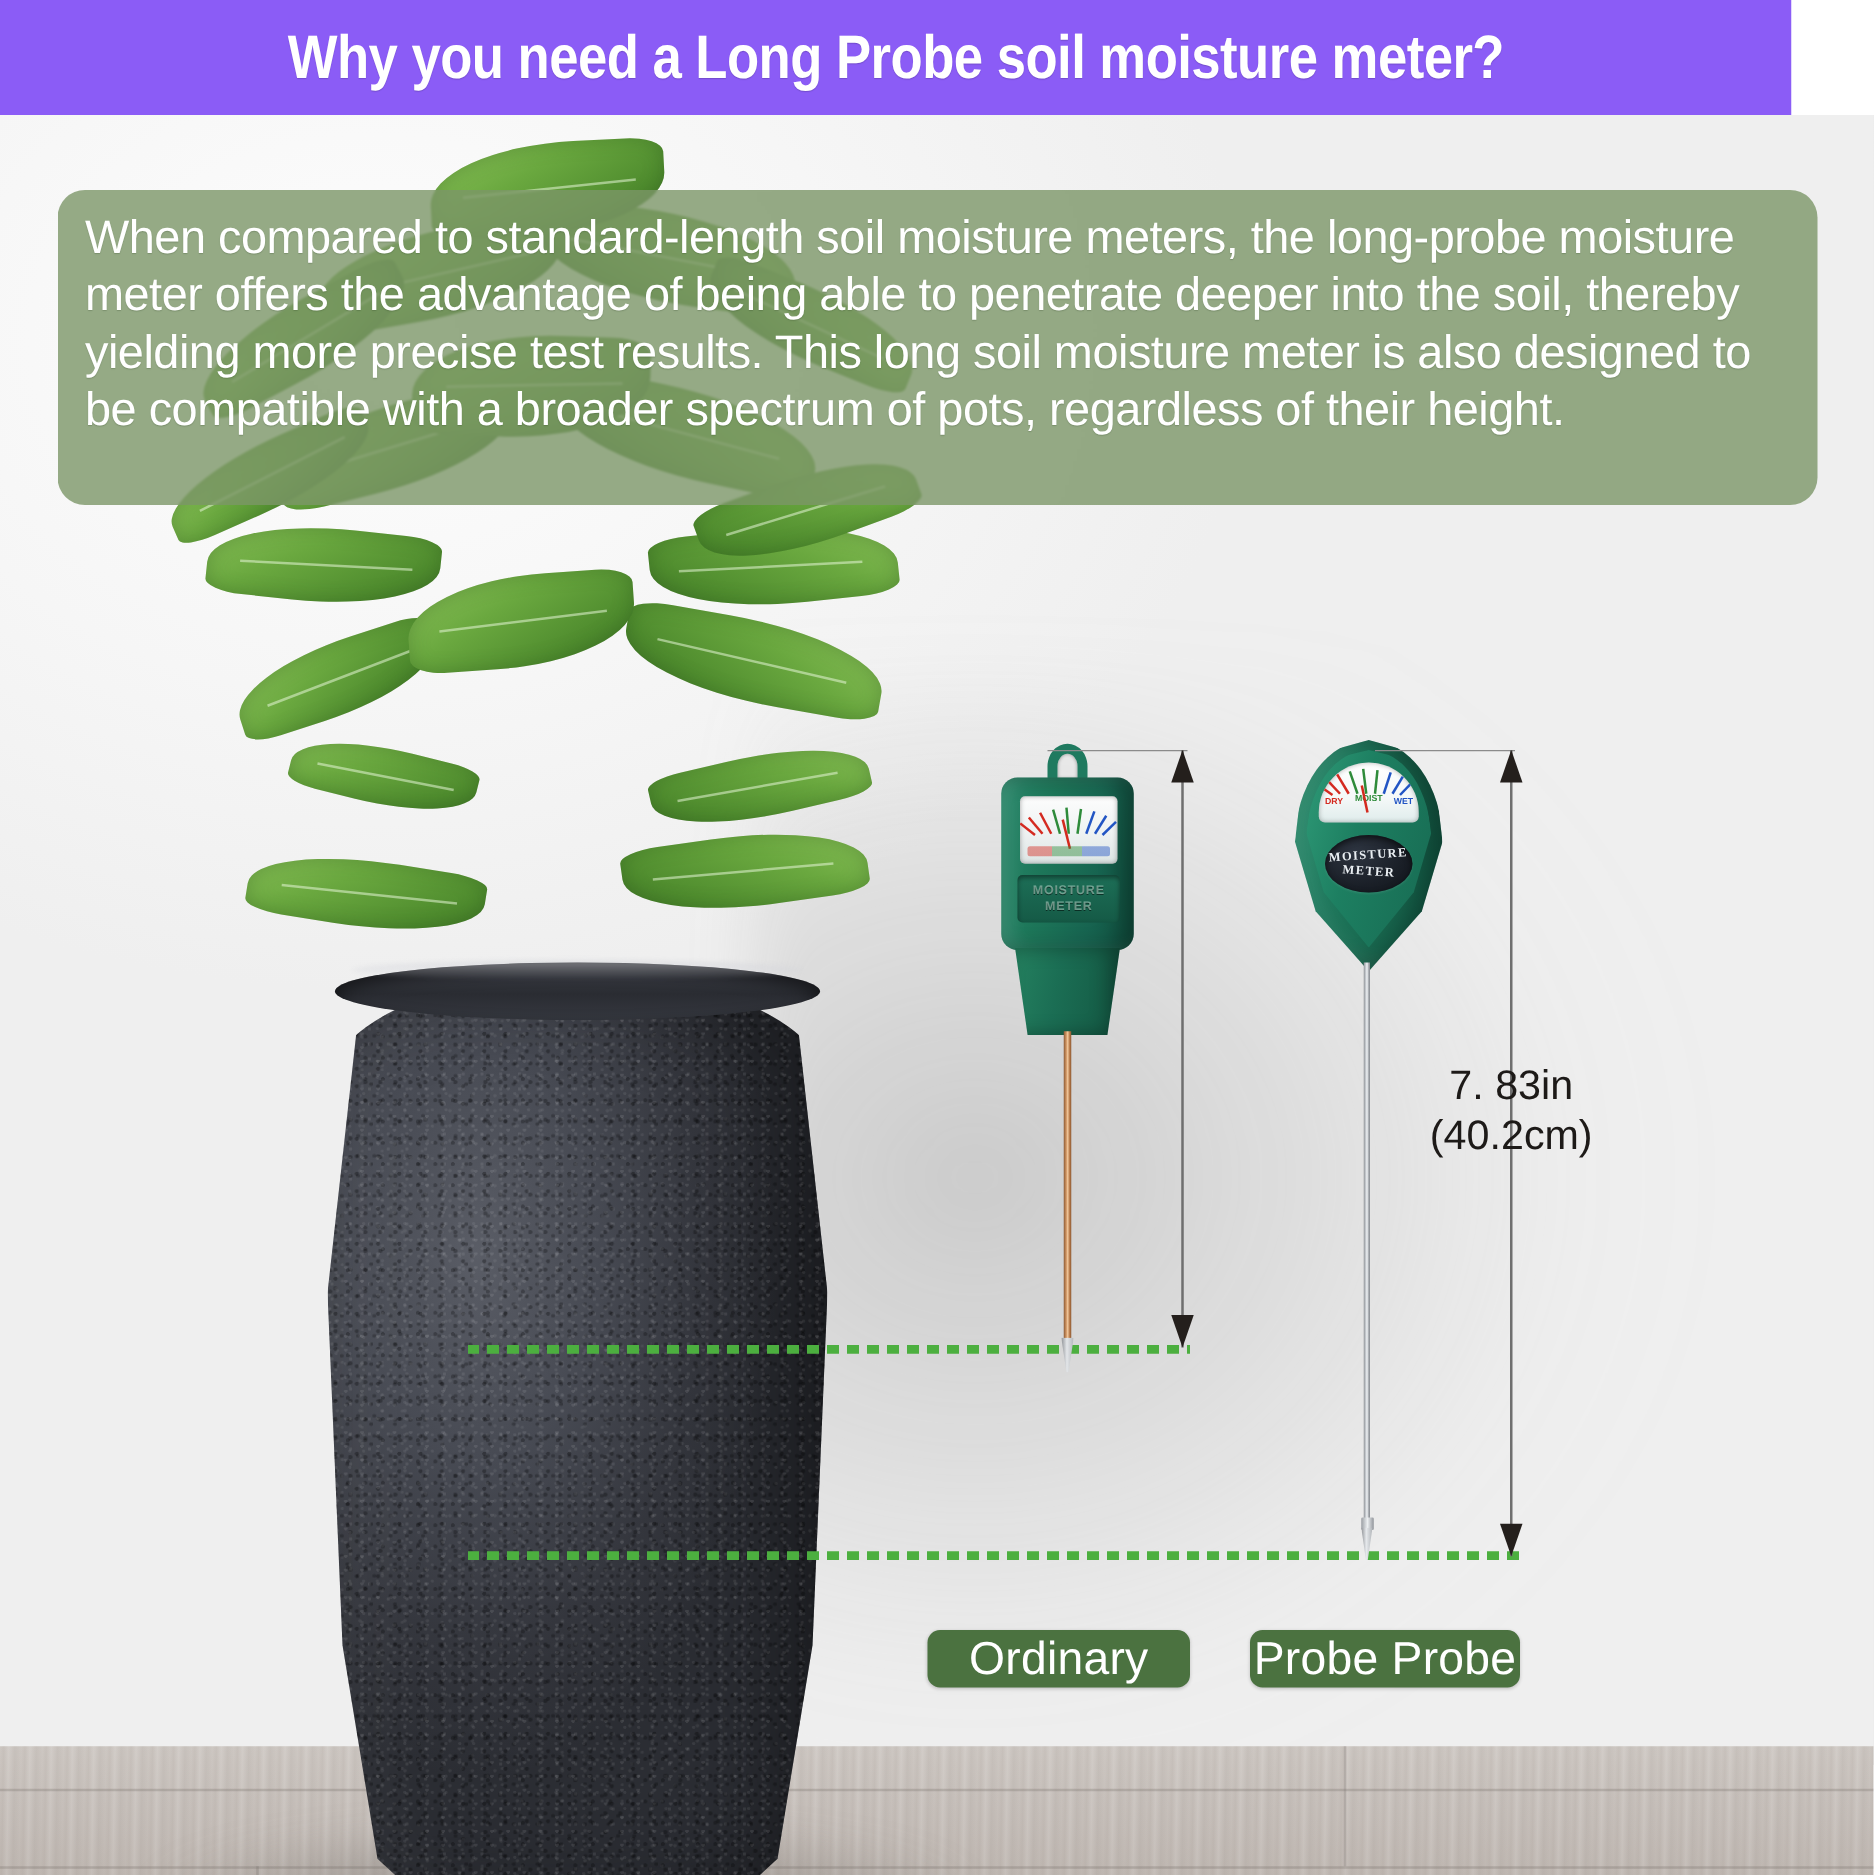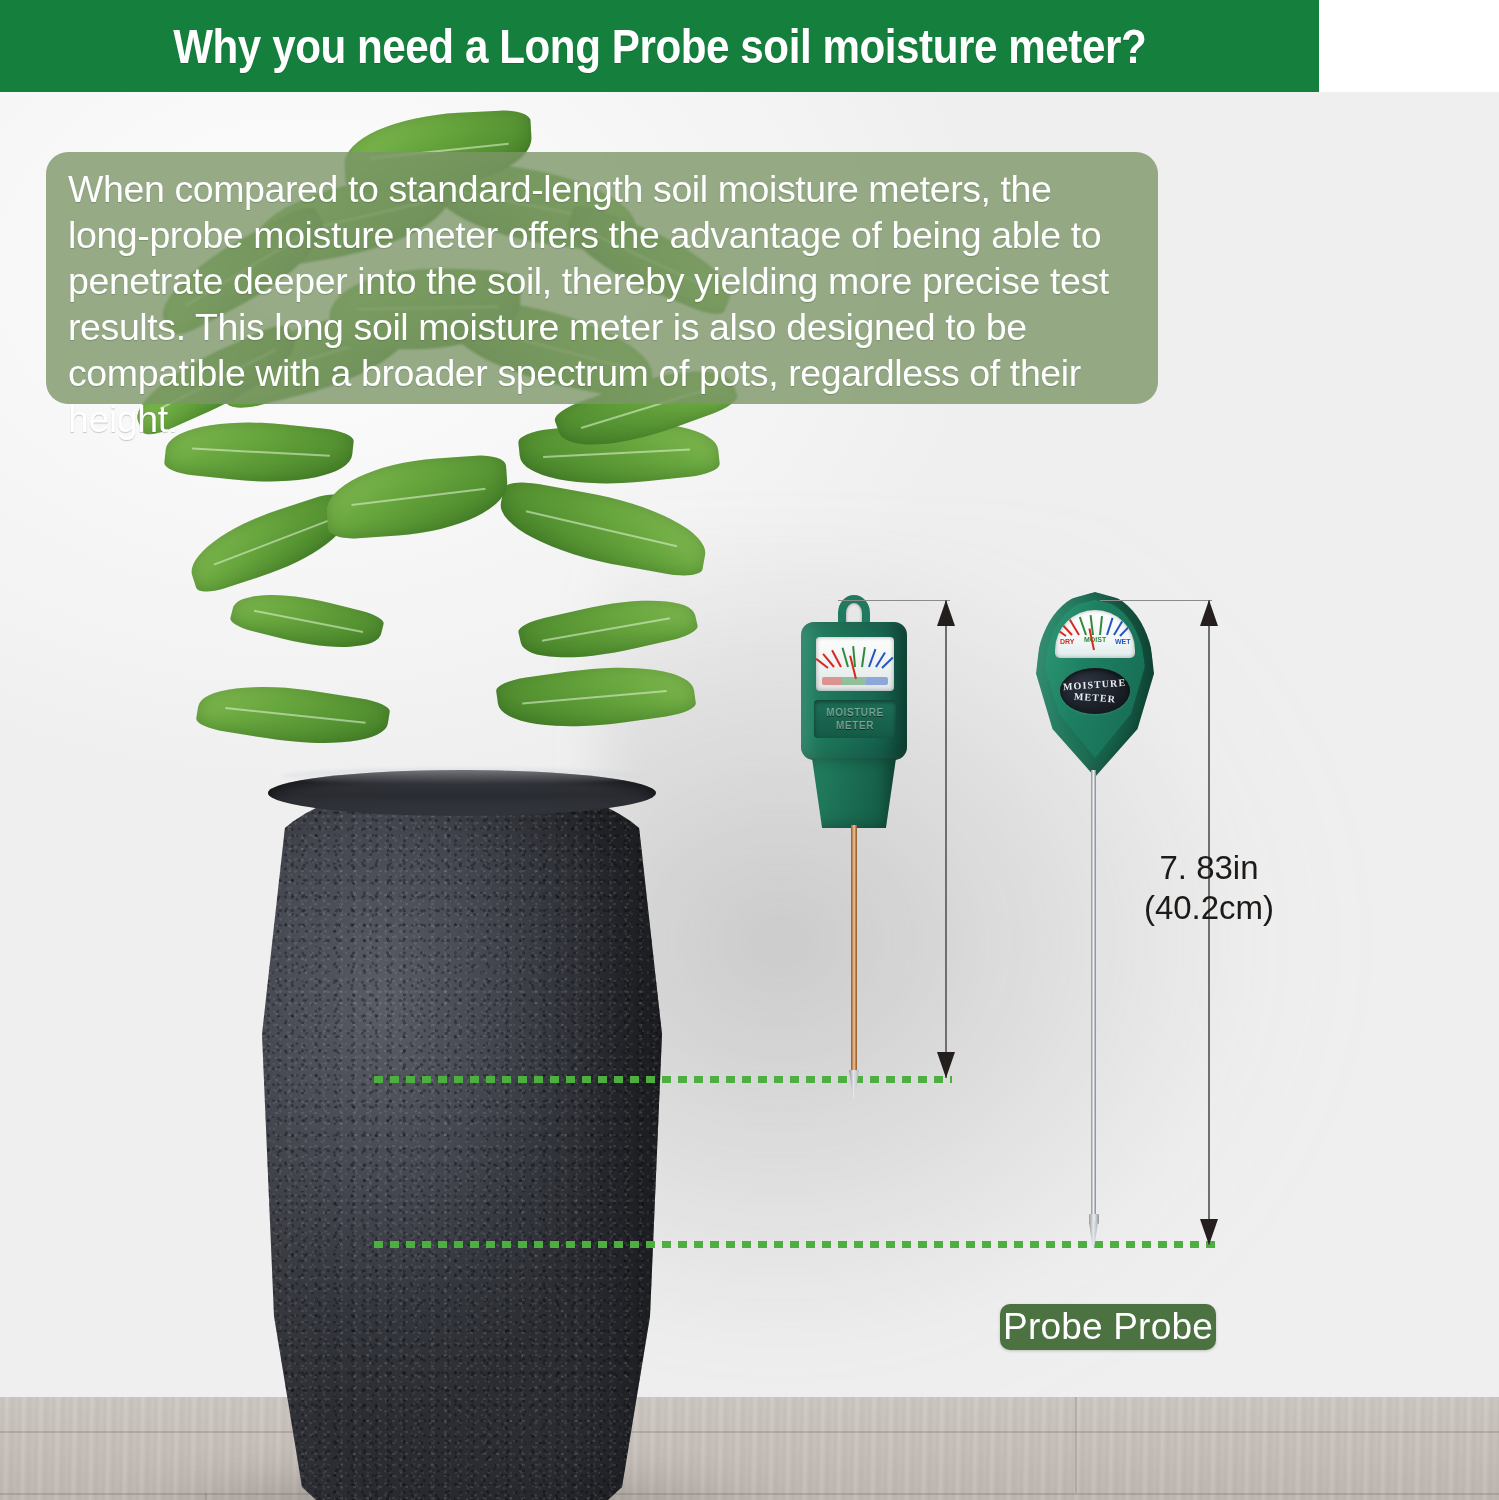--- a/index.html
+++ b/index.html
@@ -17,22 +17,22 @@
     width: 1499px;
     height: 1500px;
     background: #ffffff;
     overflow: hidden;
   }
 
   
   .header-band {
     position: absolute;
     left: 0; top: 0;
-    width: 1319px; height: 92px;
-    background: #15803d;
+    width: 1433px; height: 92px;
+    background: #8b5cf6;
     display: flex;
     align-items: center;
     justify-content: center;
     z-index: 40;
   }
   .header-title {
     font-family: "Liberation Sans", sans-serif;
     font-size: 49px;
     font-weight: bold;
     color: #ffffff;
@@ -169,21 +169,21 @@
     left: 14%; top: 48%;
     width: 74%; height: 1.5px;
     background: rgba(230,245,215,0.55);
     transform: rotate(-3deg);
   }
 
   
   .text-card {
     position: absolute;
     left: 46px; top: 152px;
-    width: 1112px; height: 252px;
+    width: 1408px; height: 252px;
     background: rgba(124,150,104,0.80);
     border-radius: 22px;
     padding: 14px 20px 10px 22px;
     z-index: 30;
     backdrop-filter: blur(1px);
   }
   .text-card p {
     font-family: "Liberation Sans", sans-serif;
     font-size: 37.5px;
     line-height: 46px;
@@ -557,20 +557,23 @@
     <div class="dim-arrow" style="left:1197px; top:600px; height:645px;">
       <div class="dim-line" style="height:645px;"></div>
       <div class="arrow-head arrow-up"></div>
       <div class="arrow-head arrow-down"></div>
     </div>
     <div class="dim-label" style="left:1132px; top:848px; width:154px;">
       <span>7. 83in</span>
       <span>(40.2cm)</span>
     </div>
 
+    <div class="caption" style="left:742px; top:1304px; width:210px; height:46px;">
+      <span>Ordinary</span>
+    </div>
     <div class="caption" style="left:1000px; top:1304px; width:216px; height:46px;">
       <span>Probe Probe</span>
     </div>
   </div>
 
   <div class="header-band">
     <div class="header-title">Why you need a Long Probe soil moisture meter?</div>
   </div>
 
   <div class="text-card">

